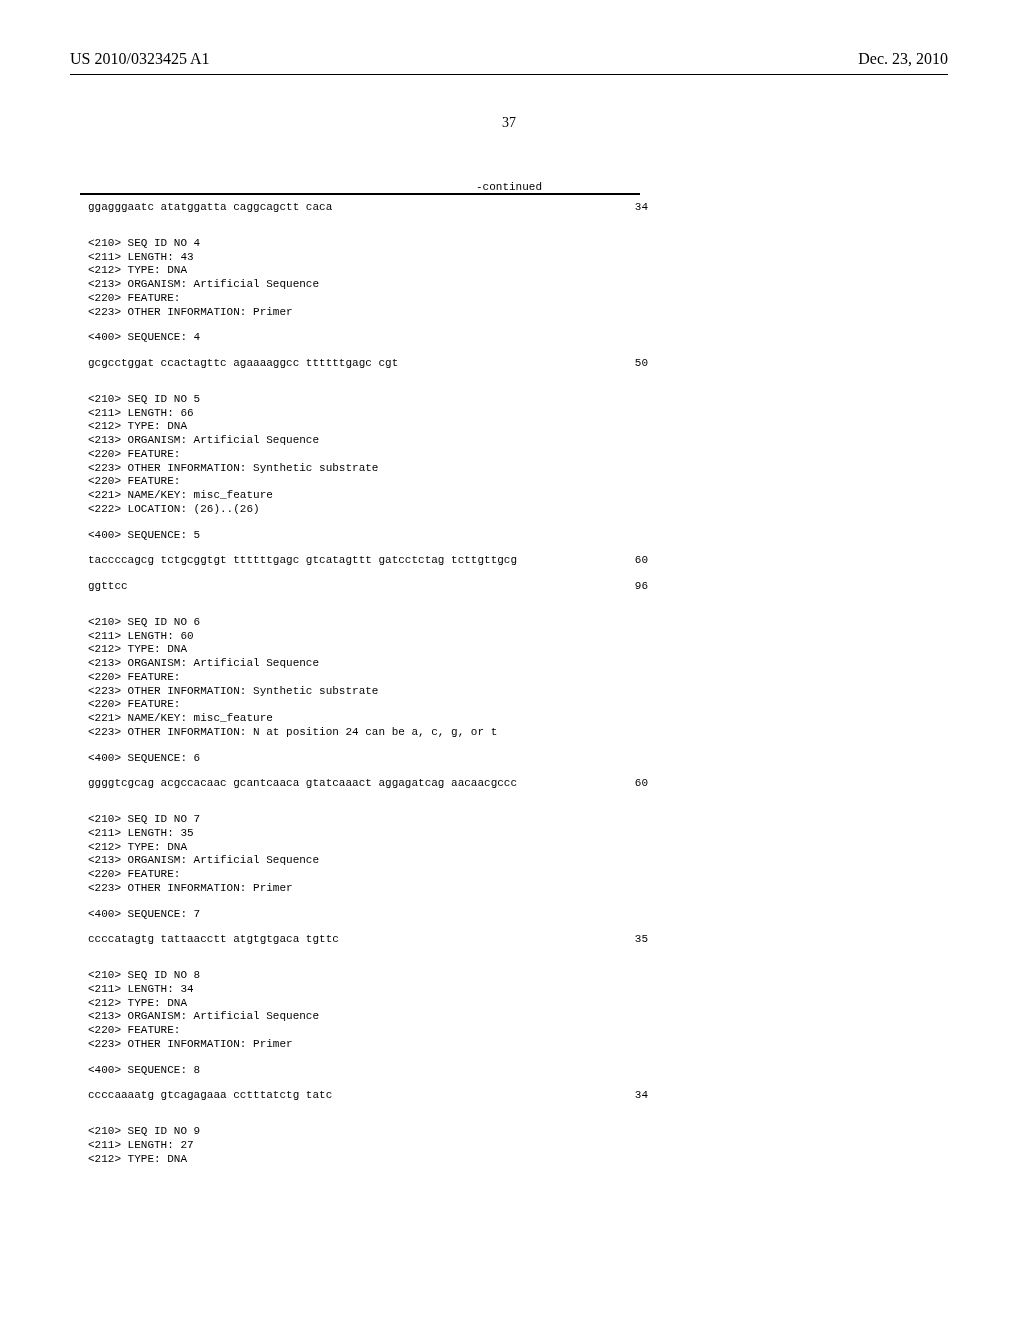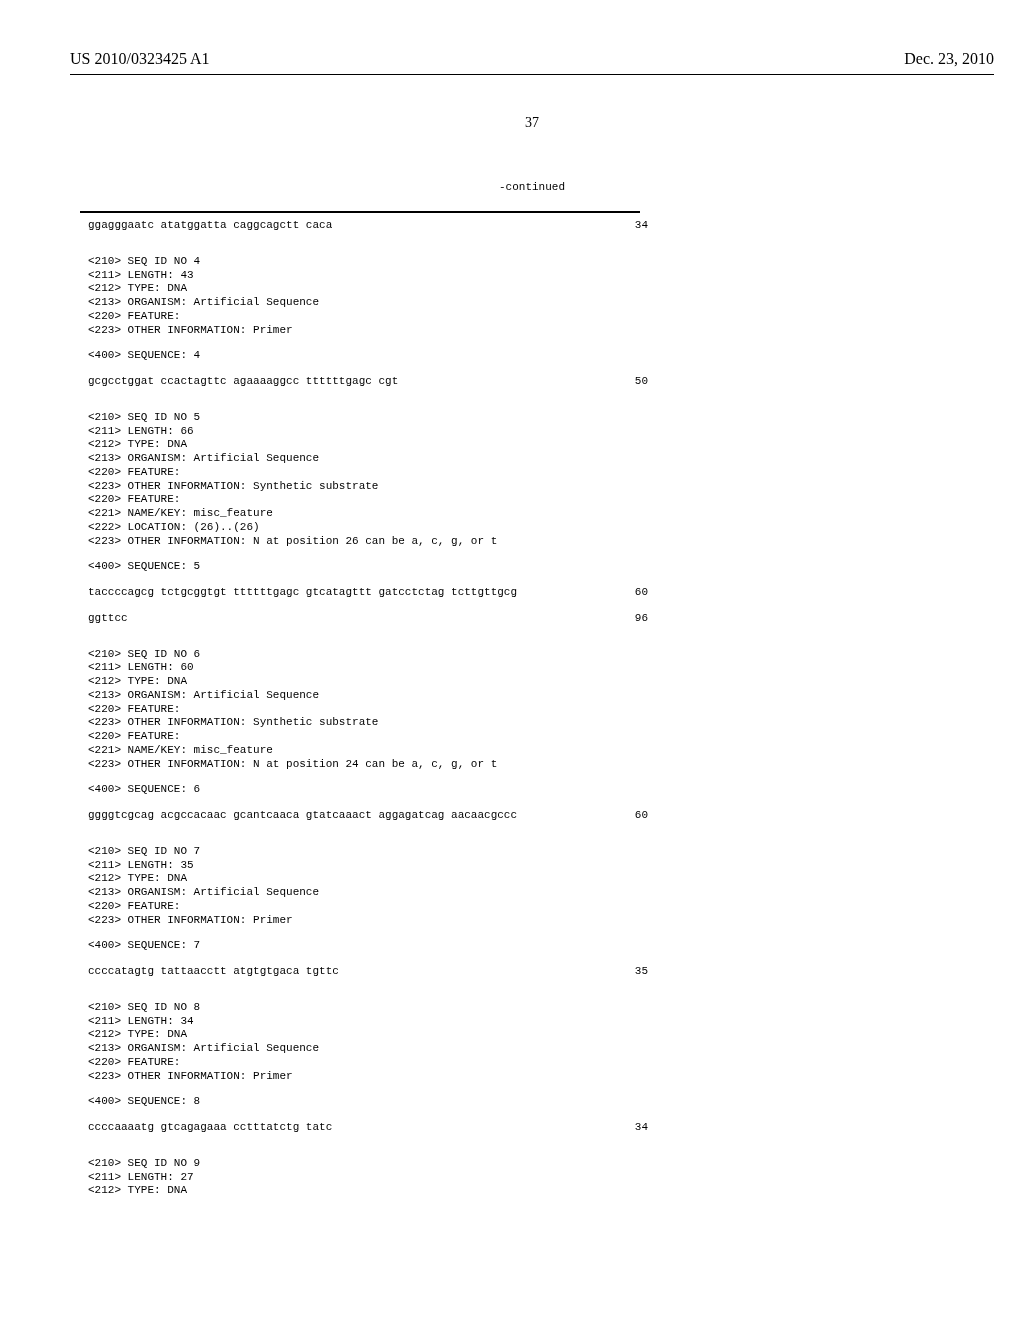--- a/index.html
+++ b/index.html
@@ -3,21 +3,21 @@
 <meta charset="utf-8">
 <style>
   body {
     margin: 0;
     padding: 0;
     background: #fff;
     font-family: "Times New Roman", Times, serif;
     width: 1024px;
   }
   .page {
-    padding: 50px 30px 40px 70px;
+    padding: 50px 76px 40px 70px;
   }
   .header {
     display: flex;
     justify-content: space-between;
     font-size: 16px;
     margin-bottom: 6px;
   }
   .rule {
     border-top: 1.5px solid #000;
     margin-bottom: 40px;
@@ -31,21 +31,21 @@
     width: 560px;
     margin-left: 18px;
     font-family: "Courier New", Courier, monospace;
     font-size: 11px;
     line-height: 1.25;
   }
   .continued {
     text-align: center;
     font-family: "Courier New", Courier, monospace;
     font-size: 11px;
-    margin-bottom: 18px;
+    margin-bottom: 0;
   }
   .rule-thick {
     border-top: 2px solid #000;
     margin-bottom: 6px;
     width: 560px;
     margin-left: 10px;
   }
   .seq-line {
     display: flex;
     justify-content: space-between;
@@ -90,21 +90,20 @@
       <div class="spacer-lg"></div>
       <div>&lt;210&gt; SEQ ID NO 5</div>
       <div>&lt;211&gt; LENGTH: 66</div>
       <div>&lt;212&gt; TYPE: DNA</div>
       <div>&lt;213&gt; ORGANISM: Artificial Sequence</div>
       <div>&lt;220&gt; FEATURE:</div>
       <div>&lt;223&gt; OTHER INFORMATION: Synthetic substrate</div>
       <div>&lt;220&gt; FEATURE:</div>
       <div>&lt;221&gt; NAME/KEY: misc_feature</div>
       <div>&lt;222&gt; LOCATION: (26)..(26)</div>
-      <div>&lt;223&gt; OTHER INFORMATION: N at position 26 can be a, c, g, or t</div>
       <div class="spacer"></div>
       <div>&lt;400&gt; SEQUENCE: 5</div>
       <div class="spacer"></div>
       <div class="seq-line"><span>taccccagcg tctgcggtgt ttttttgagc gtcatagttt gatcctctag tcttgttgcg</span><span>60</span></div>
       <div class="spacer"></div>
       <div class="seq-line"><span>ggttcc</span><span>96</span></div>
       <div class="spacer-lg"></div>
       <div>&lt;210&gt; SEQ ID NO 6</div>
       <div>&lt;211&gt; LENGTH: 60</div>
       <div>&lt;212&gt; TYPE: DNA</div>

